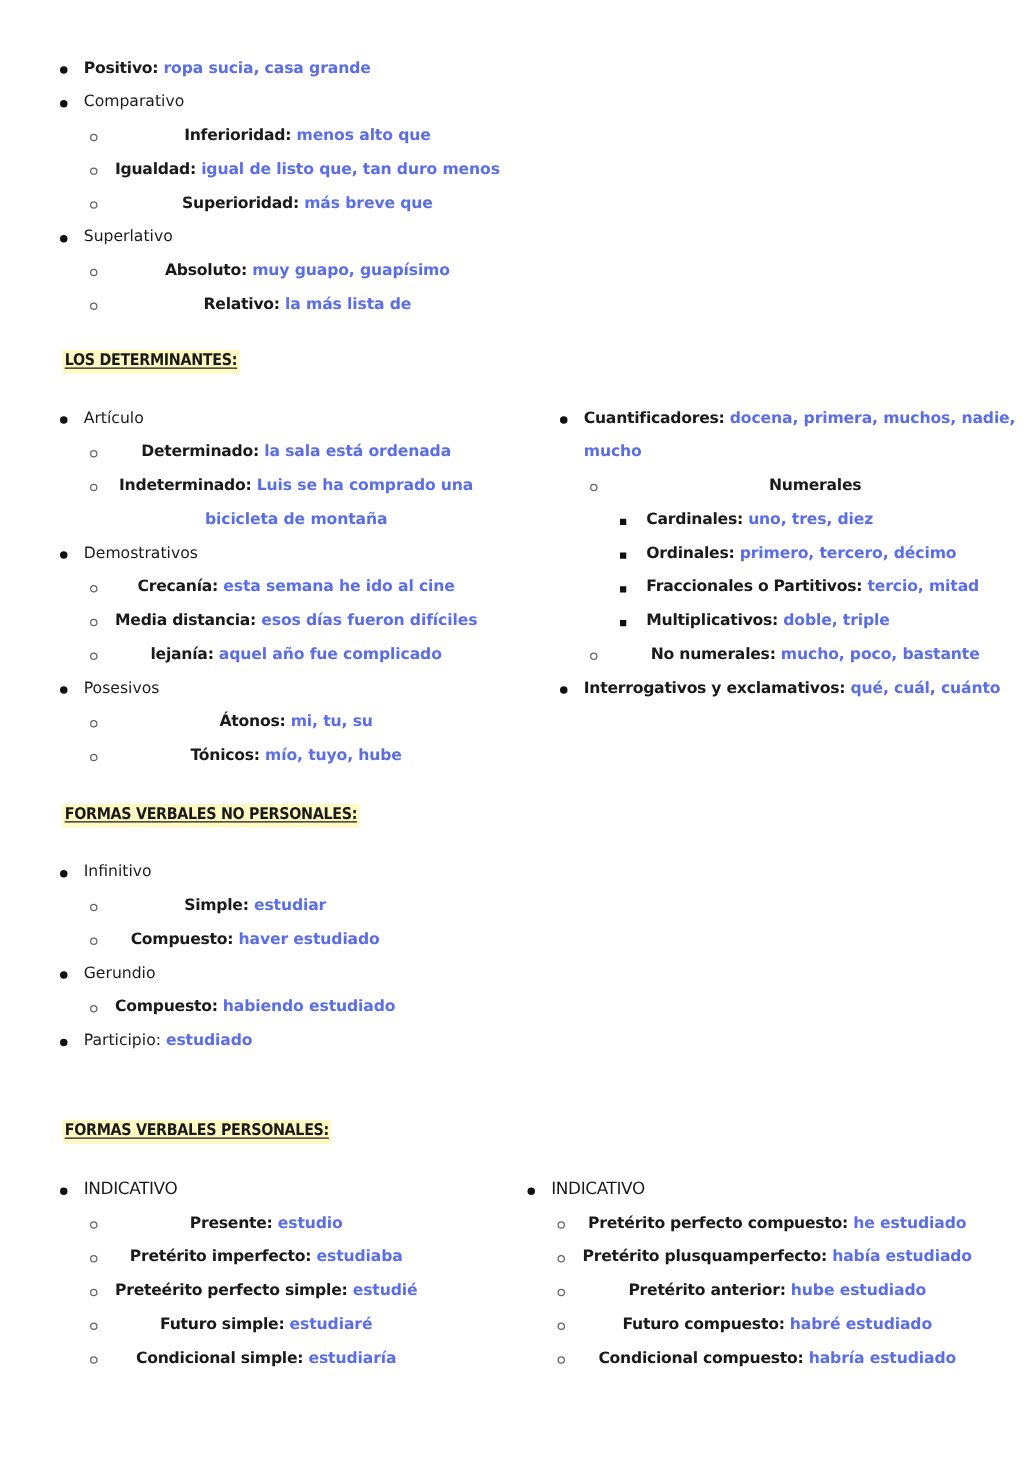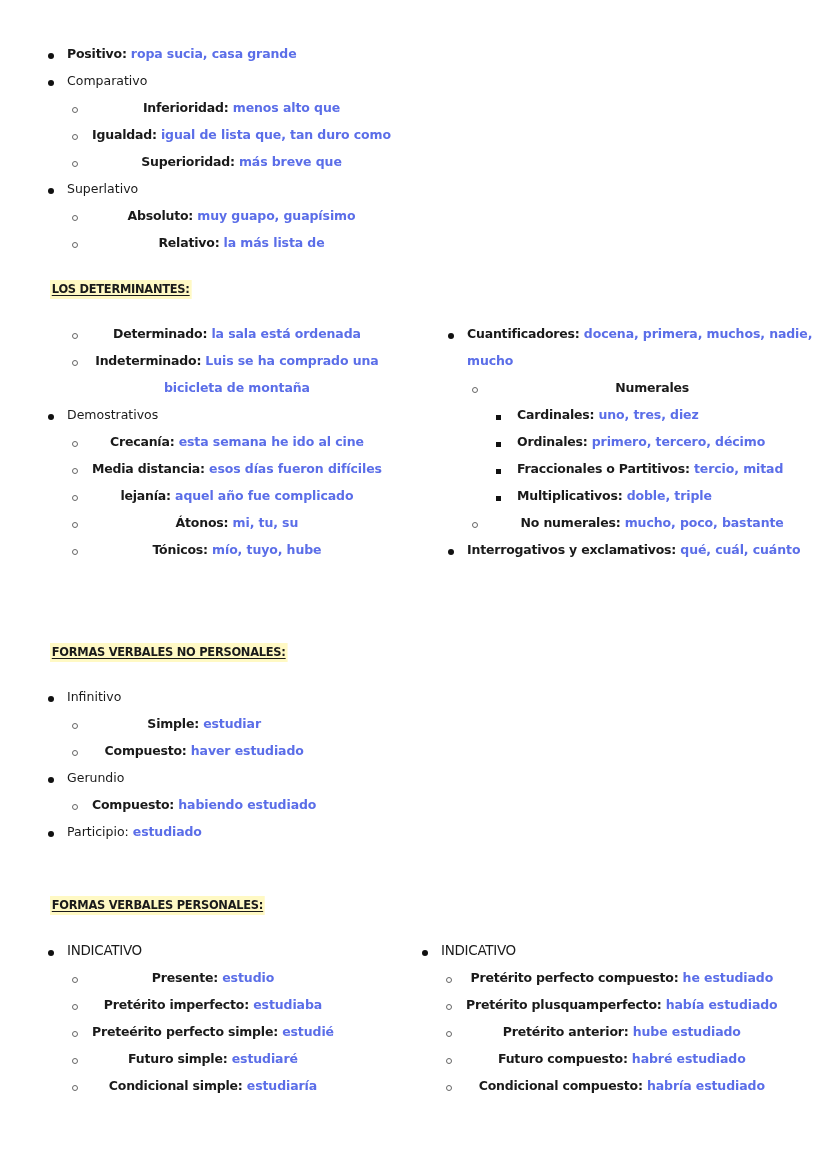--- a/index.html
+++ b/index.html
@@ -50,21 +50,21 @@
     <li class="row lvl1">
       <span class="bullet"></span>
       <span class="plain">Comparativo</span>
     </li>
     <li class="row lvl2">
       <span class="bullet"></span>
       <span class="label">Inferioridad</span><span class="label">: </span><span class="value">menos alto que</span>
     </li>
     <li class="row lvl2">
       <span class="bullet"></span>
-      <span class="label">Igualdad</span><span class="label">: </span><span class="value">igual de lista que, tan duro como</span>
+      <span class="label">Igualdad</span><span class="label">: </span><span class="value">igual de listo que, tan duro menos</span>
     </li>
     <li class="row lvl2">
       <span class="bullet"></span>
       <span class="label">Superioridad</span><span class="label">: </span><span class="value">más breve que</span>
     </li>
     <li class="row lvl1">
       <span class="bullet"></span>
       <span class="plain">Superlativo</span>
     </li>
     <li class="row lvl2">
@@ -73,20 +73,24 @@
     </li>
     <li class="row lvl2">
       <span class="bullet"></span>
       <span class="label">Relativo</span><span class="label">: </span><span class="value">la más lista de</span>
     </li>
   </ul>
 
   <div class="heading" style="top:280px;">LOS DETERMINANTES:</div>
 
   <ul class="block" style="left:20px; top:320px;">
+    <li class="row lvl1">
+      <span class="bullet"></span>
+      <span class="plain">Artículo</span>
+    </li>
     <li class="row lvl2">
       <span class="bullet"></span>
       <span class="label">Determinado</span><span class="label">: </span><span class="value">la sala está ordenada</span>
     </li>
     <li class="row lvl2">
       <span class="bullet"></span>
       <span class="label">Indeterminado</span><span class="label">: </span><span class="value">Luis se ha comprado una</span>
     </li>
     <li class="row lvl2">
       <span class="value">bicicleta de montaña</span>
@@ -100,20 +104,24 @@
       <span class="label">Crecanía</span><span class="label">: </span><span class="value">esta semana he ido al cine</span>
     </li>
     <li class="row lvl2">
       <span class="bullet"></span>
       <span class="label">Media distancia</span><span class="label">: </span><span class="value">esos días fueron difíciles</span>
     </li>
     <li class="row lvl2">
       <span class="bullet"></span>
       <span class="label">lejanía</span><span class="label">: </span><span class="value">aquel año fue complicado</span>
     </li>
+    <li class="row lvl1">
+      <span class="bullet"></span>
+      <span class="plain">Posesivos</span>
+    </li>
     <li class="row lvl2">
       <span class="bullet"></span>
       <span class="label">Átonos</span><span class="label">: </span><span class="value">mi, tu, su</span>
     </li>
     <li class="row lvl2">
       <span class="bullet"></span>
       <span class="label">Tónicos</span><span class="label">: </span><span class="value">mío, tuyo, hube</span>
     </li>
   </ul>
 

